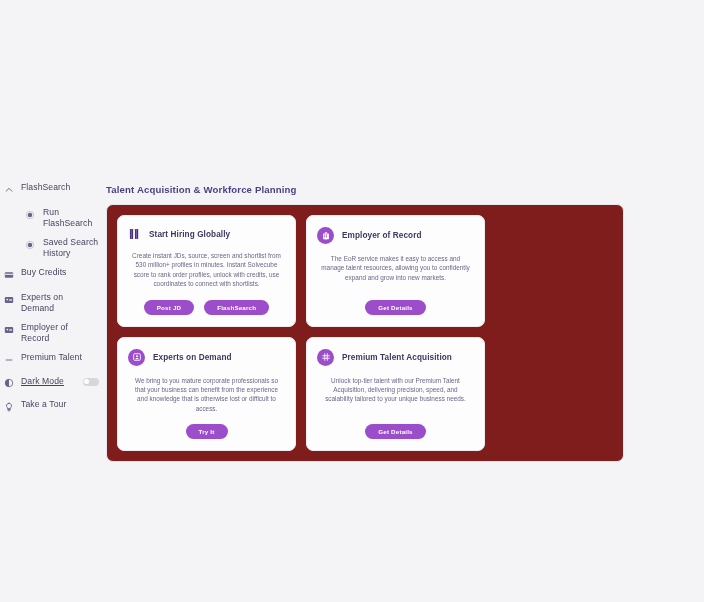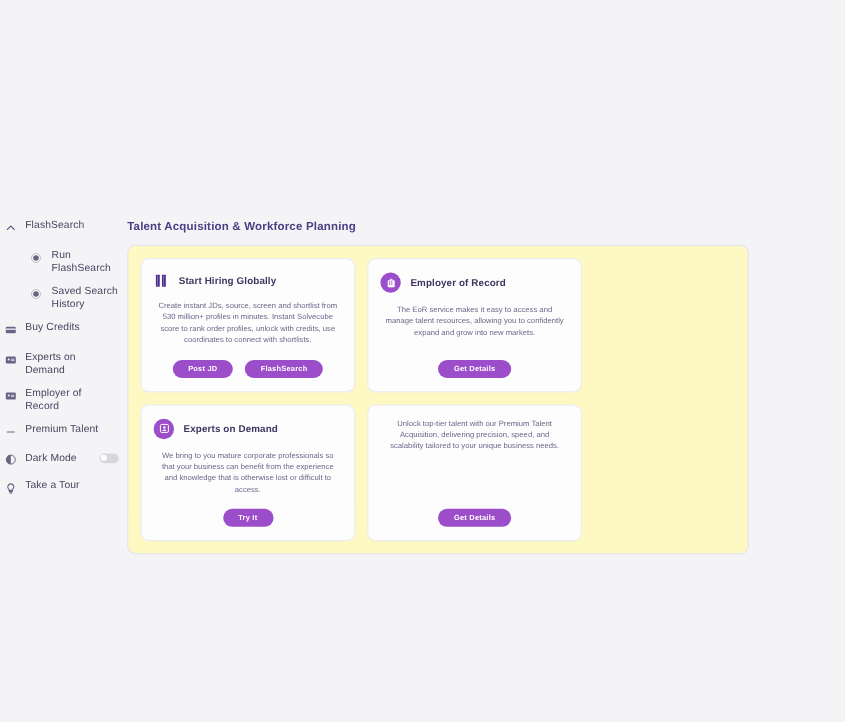--- a/index.html
+++ b/index.html
@@ -64,21 +64,21 @@
   
   #darkmode-row {
     display: flex;
     align-items: center;
     gap: 7px;
     padding-left: 3px;
     margin-bottom: 11px;
     margin-top: -2px;
     cursor: pointer;
   }
-  #darkmode-row .nav-label { margin-top: 0; }
+  #darkmode-row .nav-label { margin-top: 0; text-decoration: underline; }
 
   .switch {
     width: 16px;
     height: 8px;
     border-radius: 5px;
     background: #d6d6dd;
     position: relative;
     margin-left: 12px;
     flex: 0 0 auto;
   }
@@ -103,21 +103,21 @@
 
   .section-title {
     font-size: 9.6px;
     font-weight: bold;
     color: #4b3f84;
     letter-spacing: .15px;
     margin-bottom: 9px;
   }
 
   #cards-panel {
-    background: #fef9c3;
+    background: #7f1d1d;
     border: 1px solid #e6e6ec;
     border-radius: 7px;
     padding: 10px;
     display: flex;
     flex-wrap: wrap;
     gap: 10px;
     margin-bottom: 12px;
   }
 
   .card {
@@ -338,20 +338,31 @@
             </svg>
           </span>
           <h3 class="card-title">Experts on Demand</h3>
         </div>
         <p class="card-body">We bring to you mature corporate professionals so that your business can benefit from the experience and knowledge that is otherwise lost or difficult to access.</p>
         <div class="card-actions">
           <button class="pill">Try It</button>
         </div>
       </article>
       <article class="card">
+        <div class="card-head">
+          <span class="badge">
+            <svg width="10" height="10" viewBox="0 0 24 24" stroke="#fff" stroke-width="2" stroke-linecap="round">
+              <line x1="4" y1="9" x2="20" y2="9"></line>
+              <line x1="4" y1="15" x2="20" y2="15"></line>
+              <line x1="9" y1="4" x2="9" y2="20"></line>
+              <line x1="15" y1="4" x2="15" y2="20"></line>
+            </svg>
+          </span>
+          <h3 class="card-title">Premium Talent Acquisition</h3>
+        </div>
         <p class="card-body">Unlock top-tier talent with our Premium Talent Acquisition, delivering precision, speed, and scalability tailored to your unique business needs.</p>
         <div class="card-actions">
           <button class="pill">Get Details</button>
         </div>
       </article>
     </section>
 
 </main>
 
 </body></html>

